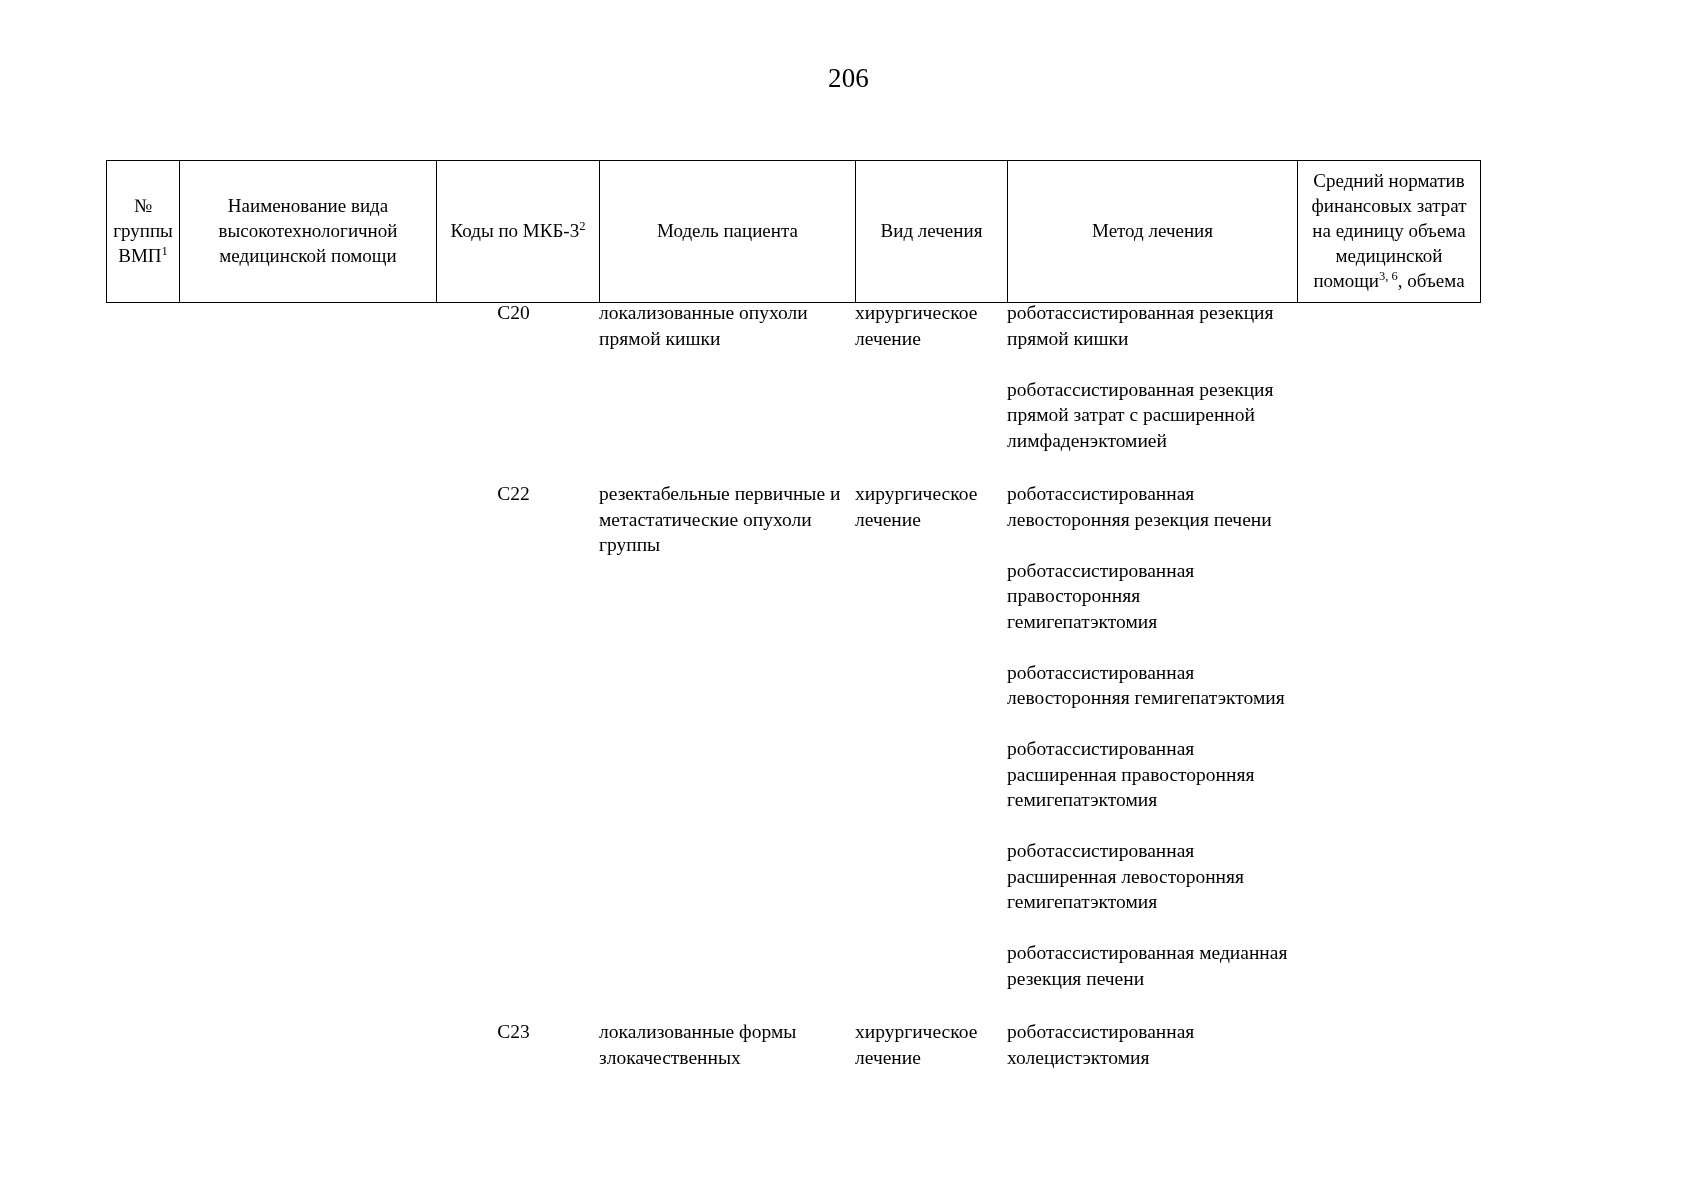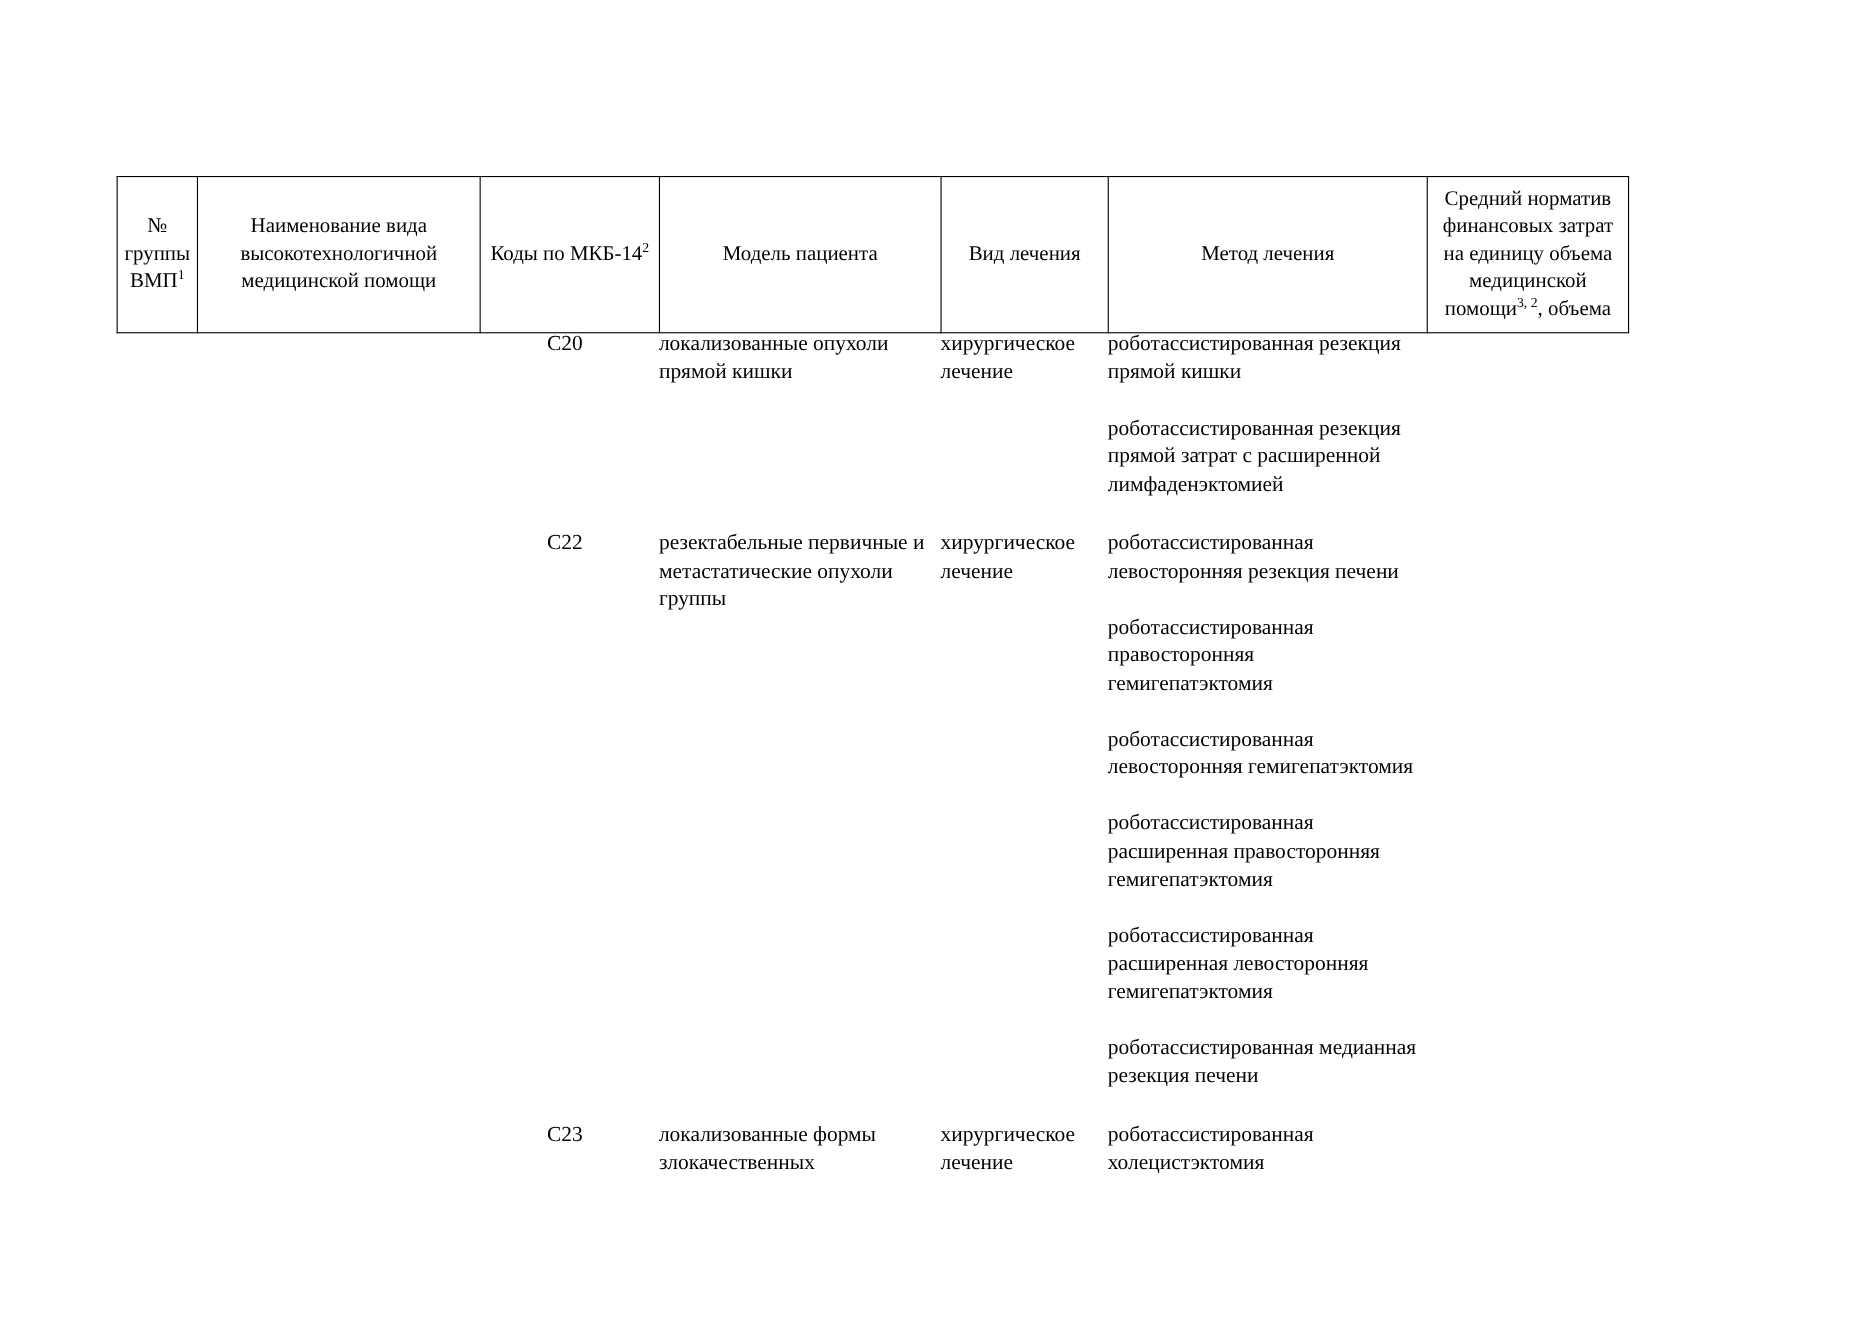--- a/index.html
+++ b/index.html
@@ -110,20 +110,21 @@
   .method-item:last-child { margin-bottom: 0; }
 
   .blk { display: block; }
   .spacer-row td { height: 28px; font-size: 0; line-height: 0; }
 </style>
 </head>
 <body>
 
 <div class="page">
 
+  <div class="page-number">206</div>
 
   <div class="tbl-wrap">
     <table class="vmp">
       <colgroup>
         <col class="c-num">
           <col class="c-name">
           <col class="c-codes">
           <col class="c-model">
         <col class="c-kind">
           <col class="c-method">
@@ -135,31 +136,31 @@
             <span class="hl">№</span>
             <span class="hl">группы</span>
             <span class="hl"><span>ВМП</span><sup>1</sup></span>
           </th>
           <th>
             <span class="hl">Наименование вида</span>
             <span class="hl">высокотехнологичной</span>
             <span class="hl">медицинской помощи</span>
           </th>
           <th>
-            <span>Коды по МКБ-14</span><sup>2</sup>
+            <span>Коды по МКБ-3</span><sup>2</sup>
           </th>
           <th>Модель пациента</th>
           <th>Вид лечения</th>
           <th>Метод лечения</th>
           <th>
             <span class="hl">Средний норматив</span>
             <span class="hl">финансовых затрат</span>
             <span class="hl">на единицу объема</span>
             <span class="hl">медицинской</span>
-            <span class="hl"><span>помощи</span><sup>3, 2</sup><span>, объема</span></span>
+            <span class="hl"><span>помощи</span><sup>3, 6</sup><span>, объема</span></span>
           </th>
         </tr>
       </thead>
     </table>
   </div>
 
   <div class="body-rows">
     <table class="body">
       <colgroup>
         <col class="c-num">

